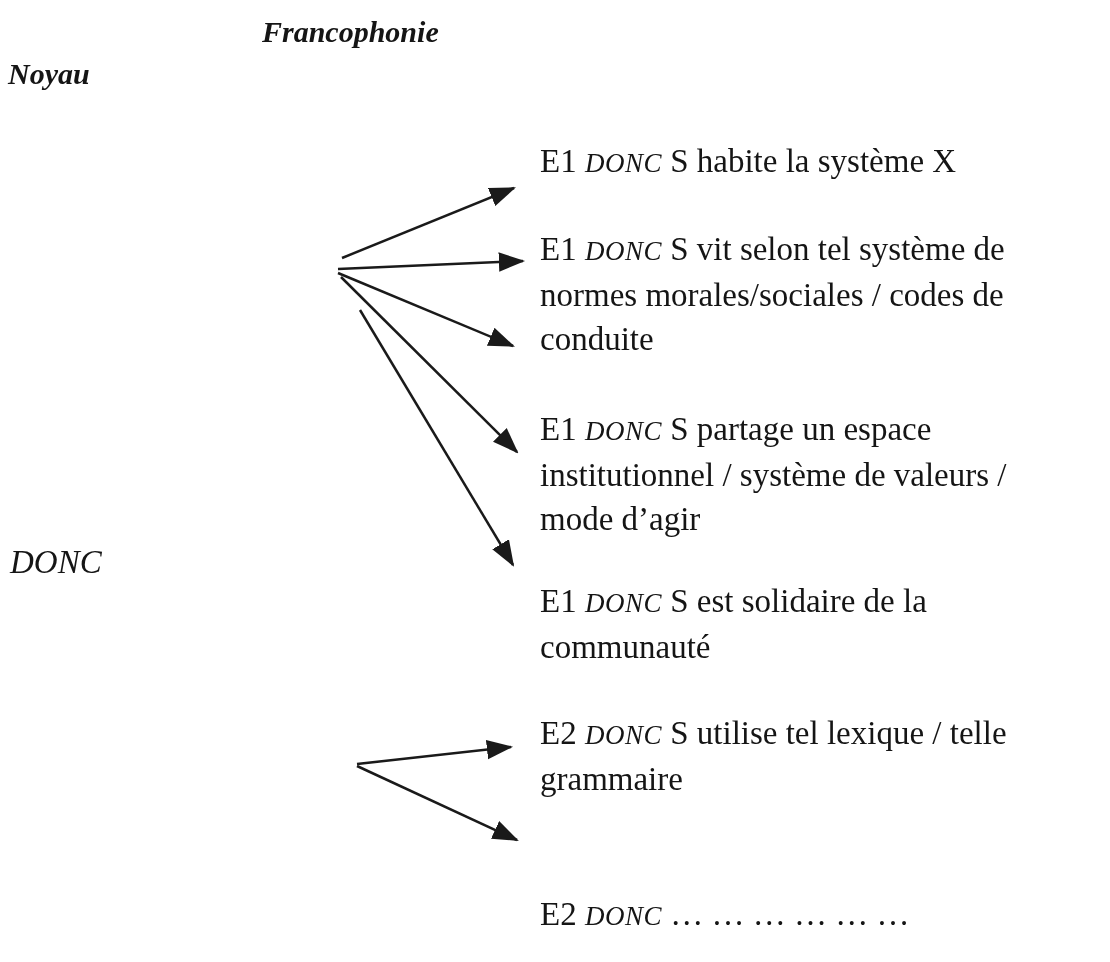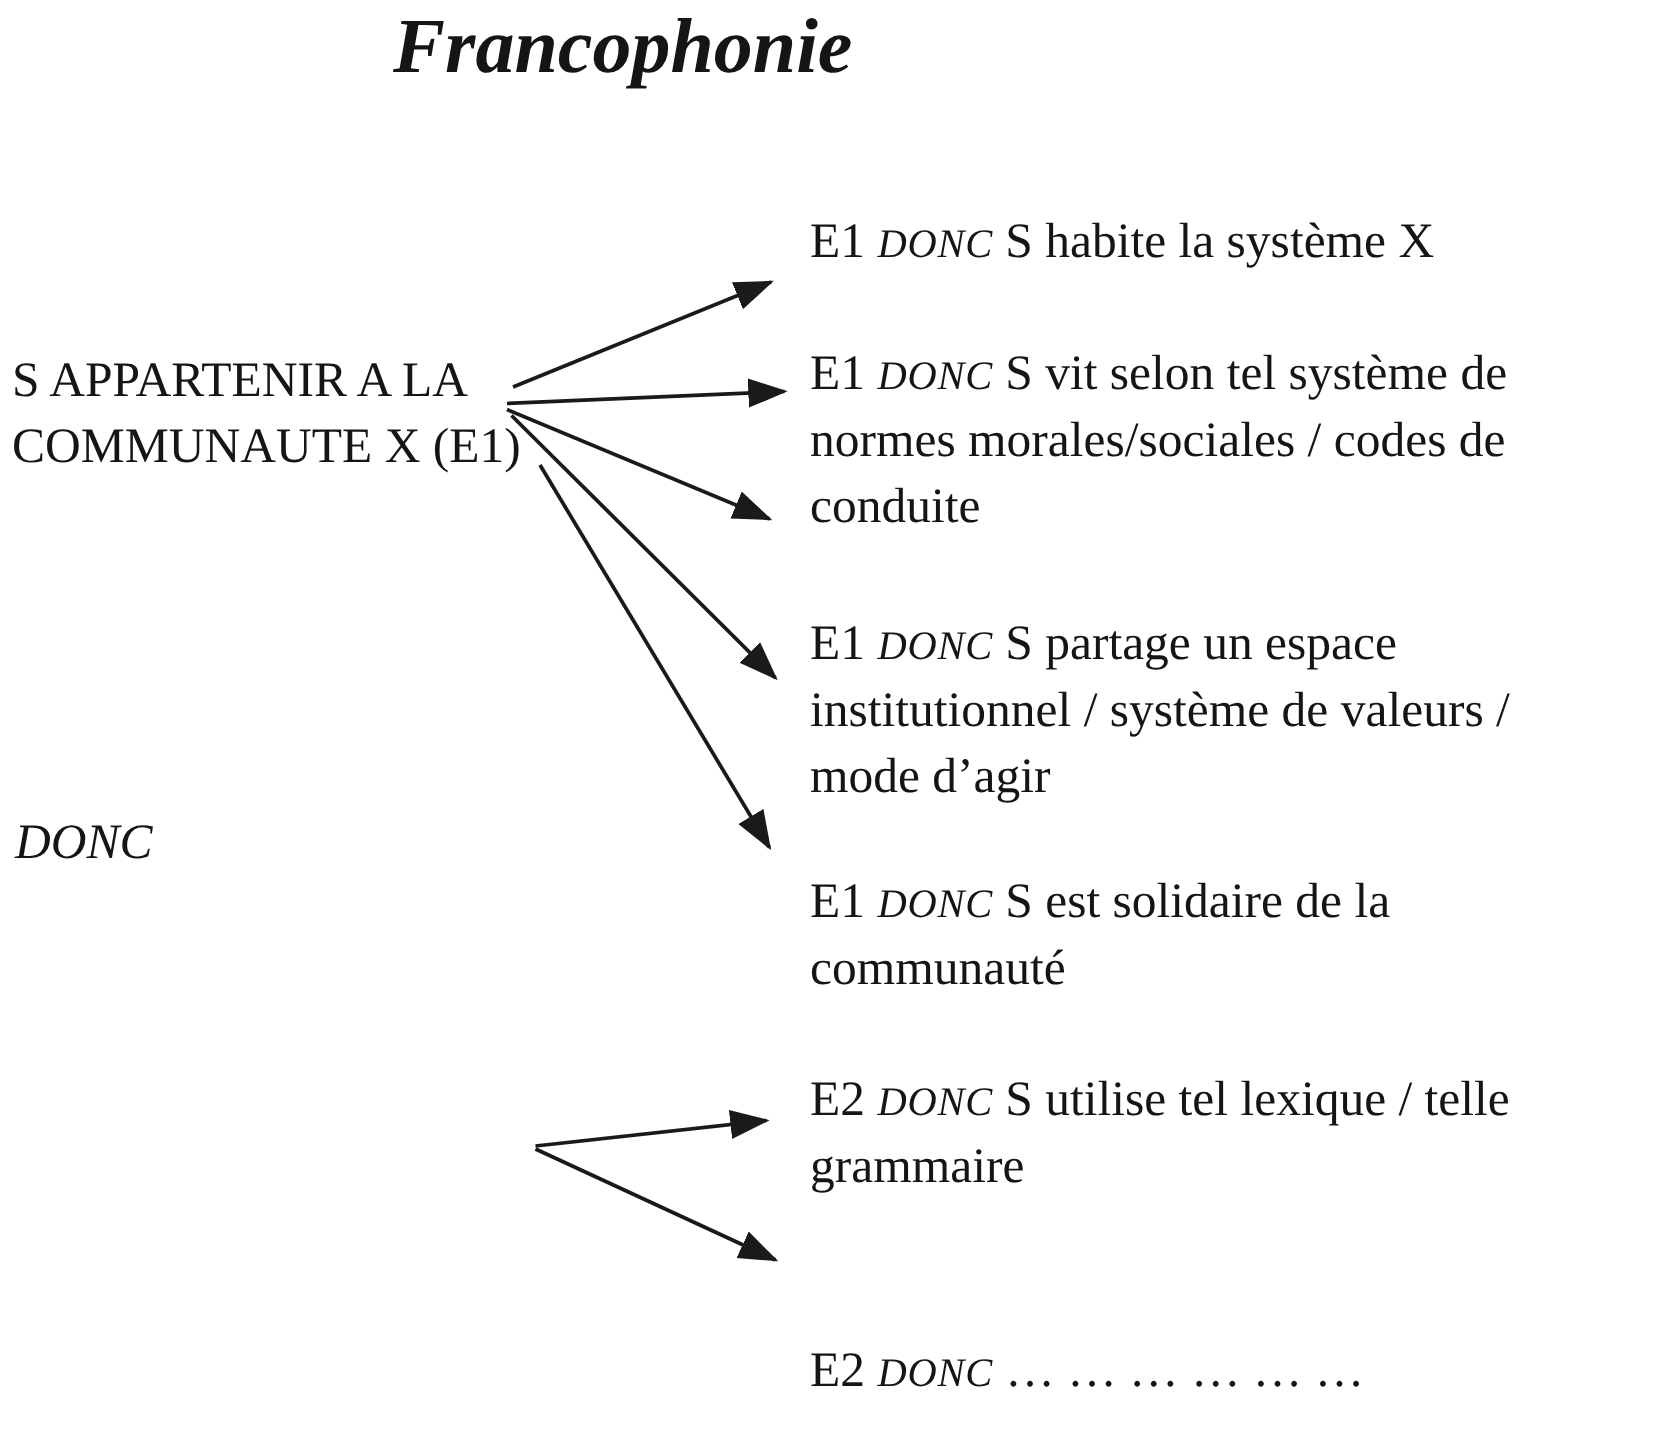--- a/index.html
+++ b/index.html
@@ -7,21 +7,21 @@
     position: relative;
     width: 1110px;
     height: 962px;
     background: #ffffff;
     color: #151515;
     font-family: "Liberation Serif", "DejaVu Serif", serif;
     overflow: hidden;
   }
   .hdr {
     position: absolute;
-    font-size: 52px;
+    font-size: 30px;
     font-weight: bold;
     font-style: italic;
     line-height: 44px;
     white-space: nowrap;
   }
   .title  { left: 262px; top: 10px; }
   .noyau  { left: 8px;   top: 52px; }
   .stereo-hdr { left: 544px; top: 55px; }
 
   .node, .item {
@@ -73,23 +73,22 @@
     <line x1="342" y1="258" x2="514" y2="188" marker-end="url(#ah)"></line>
     <line x1="338" y1="269" x2="523" y2="261" marker-end="url(#ah)"></line>
     <line x1="338" y1="273" x2="513" y2="346" marker-end="url(#ah)"></line>
     <line x1="341" y1="277" x2="517" y2="452" marker-end="url(#ah)"></line>
     <line x1="360" y1="310" x2="513" y2="565" marker-end="url(#ah)"></line>
     <line x1="357" y1="764" x2="511" y2="747" marker-end="url(#ah)"></line>
     <line x1="357" y1="766" x2="517" y2="840" marker-end="url(#ah)"></line>
   </svg>
 
   <div class="hdr title">Francophonie</div>
+  <div class="hdr noyau">Noyau</div>
 
-  <div class="node n1">S APPARTENIR A LA
-COMMUNAUTE X (E1)</div>
   <div class="node donc-node">DONC</div>
 
   <div class="item s1"><span>E1</span> <span class="donc-inline">DONC</span> <span>S habite la système X</span></div>
 
   <div class="item s2"><span>E1</span> <span class="donc-inline">DONC</span> <span>S vit selon tel système de
 normes morales/sociales / codes de
 conduite</span></div>
 
   <div class="item s3"><span>E1</span> <span class="donc-inline">DONC</span> <span>S partage un espace
 institutionnel / système de valeurs /

